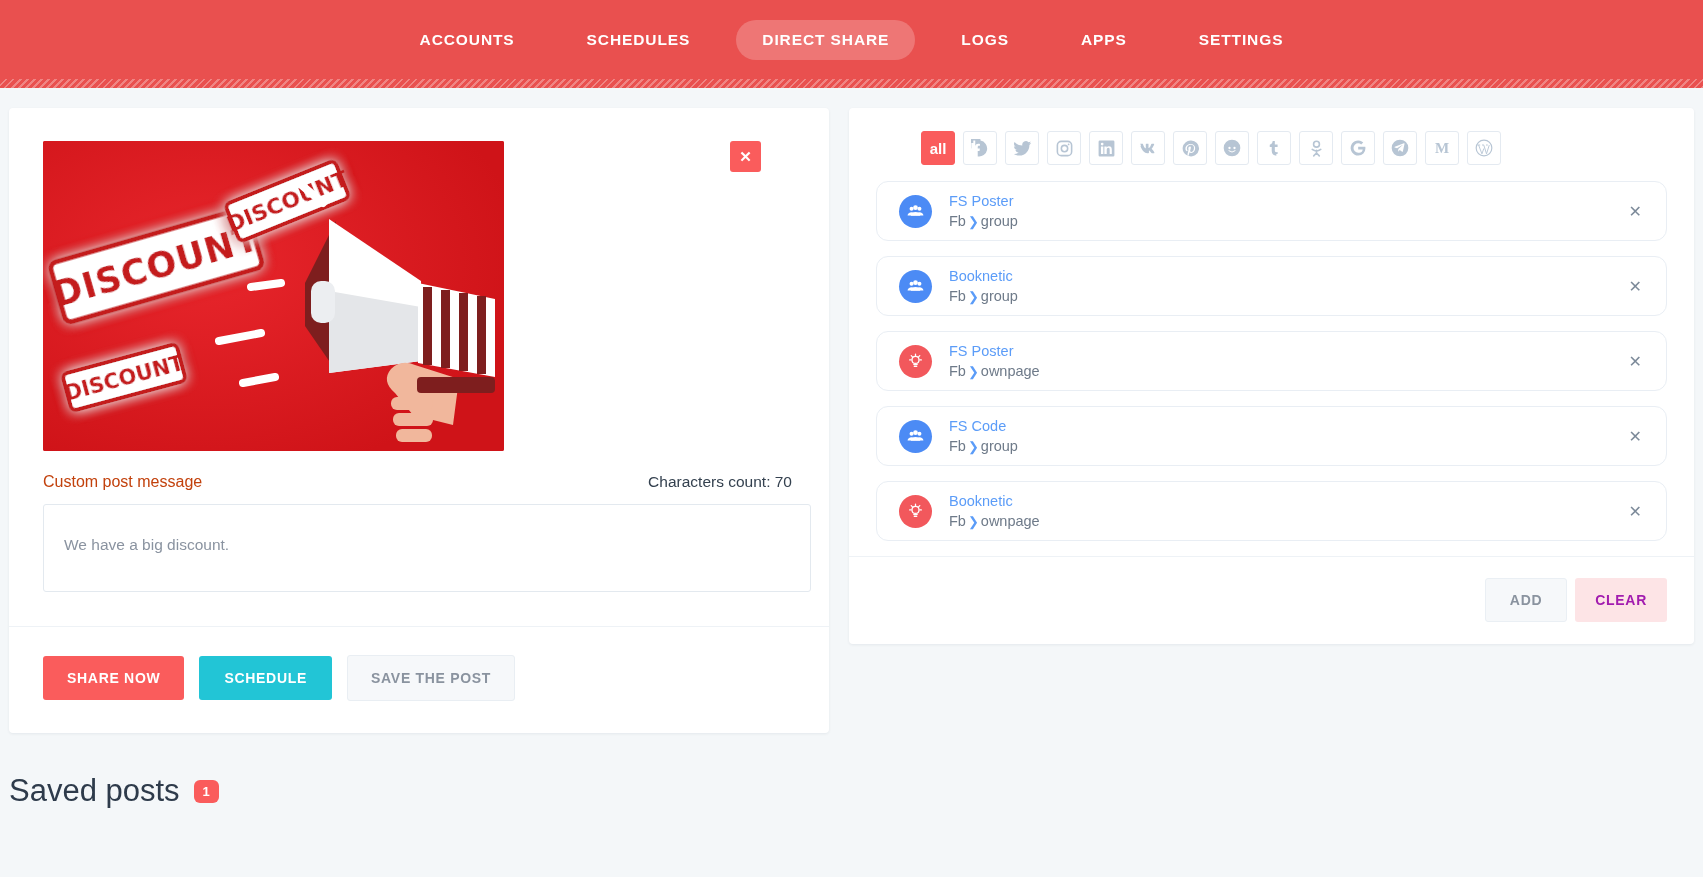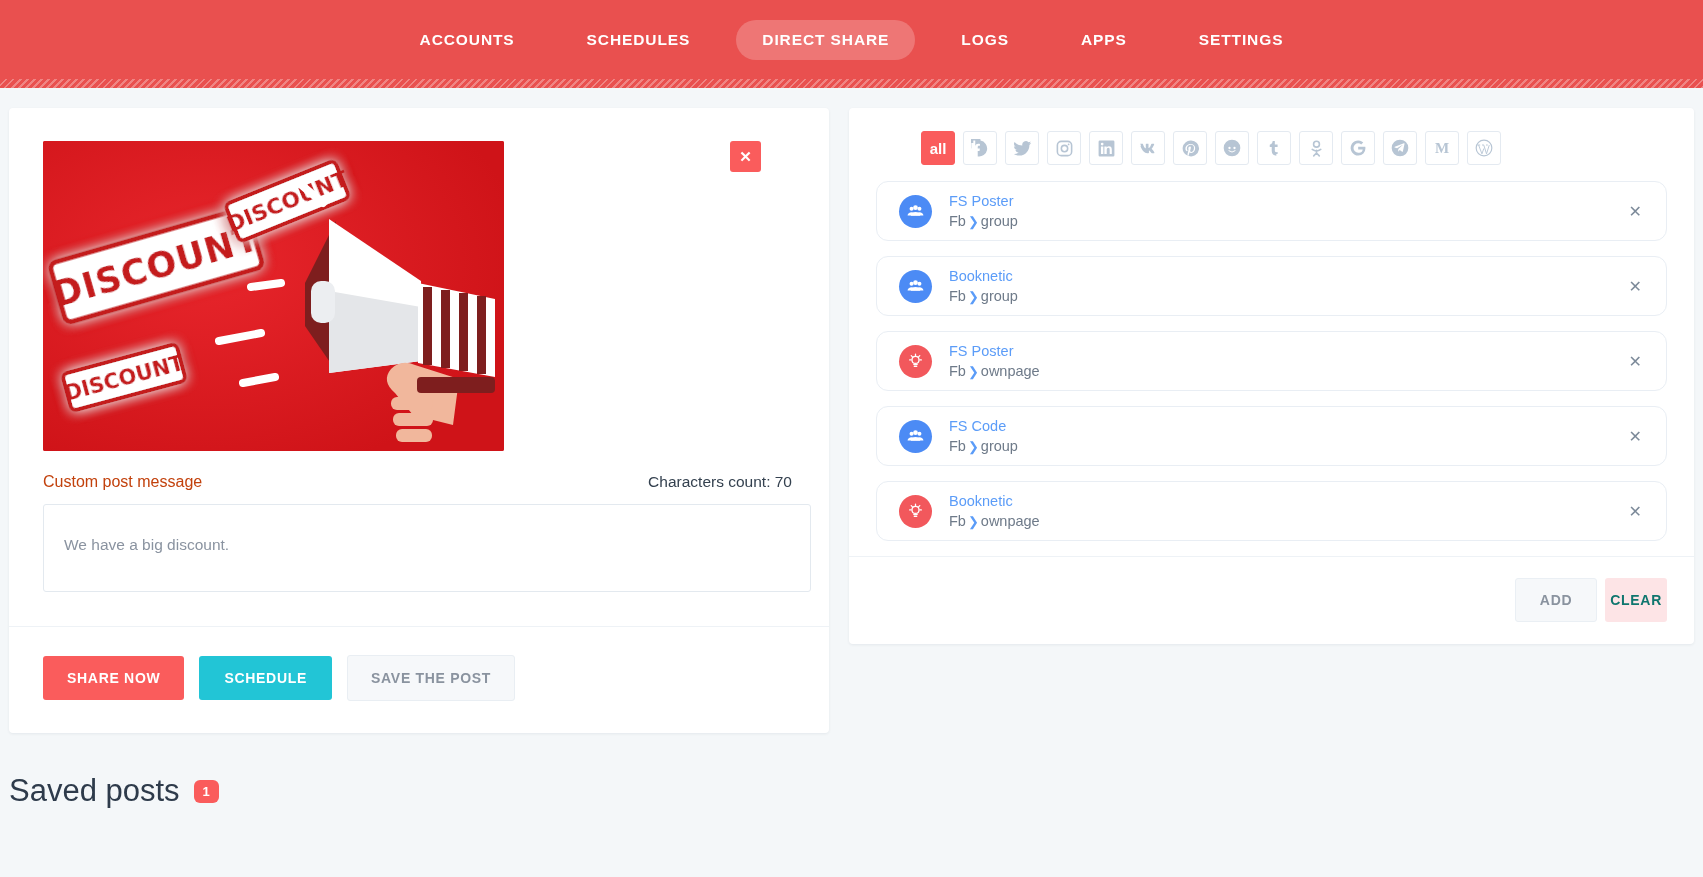--- a/index.html
+++ b/index.html
@@ -198,21 +198,21 @@
   }
   .right-divider {
     border-top: 1px solid #eef2f6;
     margin: 14px -27px 0 -27px;
   }
   .right-actions {
     display: flex; justify-content: flex-end; gap: 8px;
     padding: 21px 0 22px 0;
   }
   .btn-add   { background:#f6f8fa; color:#8a939f; padding: 13px 24px; border:1px solid #eaeff4; }
-  .btn-clear { background:#fde4e6; color:#0f766e; padding: 13px 5px; }
+  .btn-clear { background:#fde4e6; color:#a21caf; padding: 13px 20px; }
 
   
   .saved {
     display: flex; align-items: center; gap: 14px;
     padding: 40px 0 0 9px;
   }
   .saved-title { font-size: 31px; color: #2e3b4b; font-weight: 400; }
   .saved-badge {
     background: #fa5c5c; color: #fff;
     font-size: 13px; font-weight: 700;

